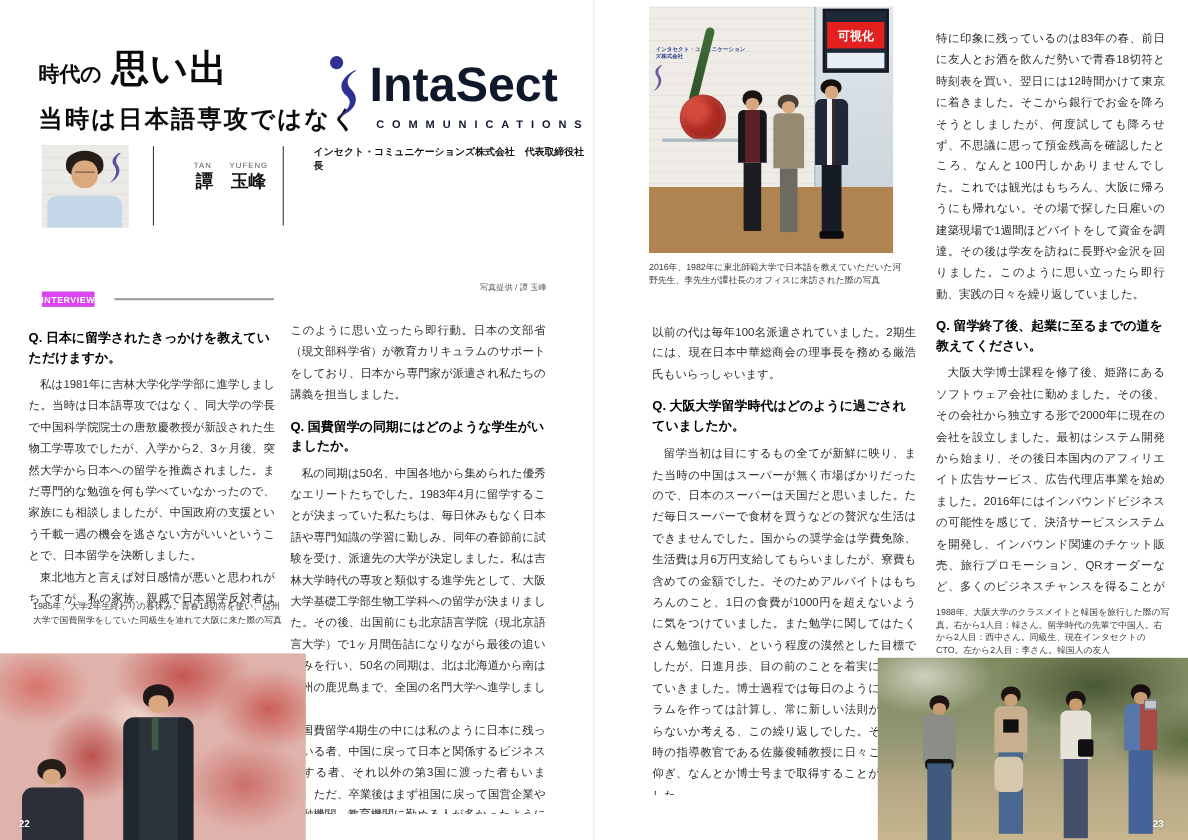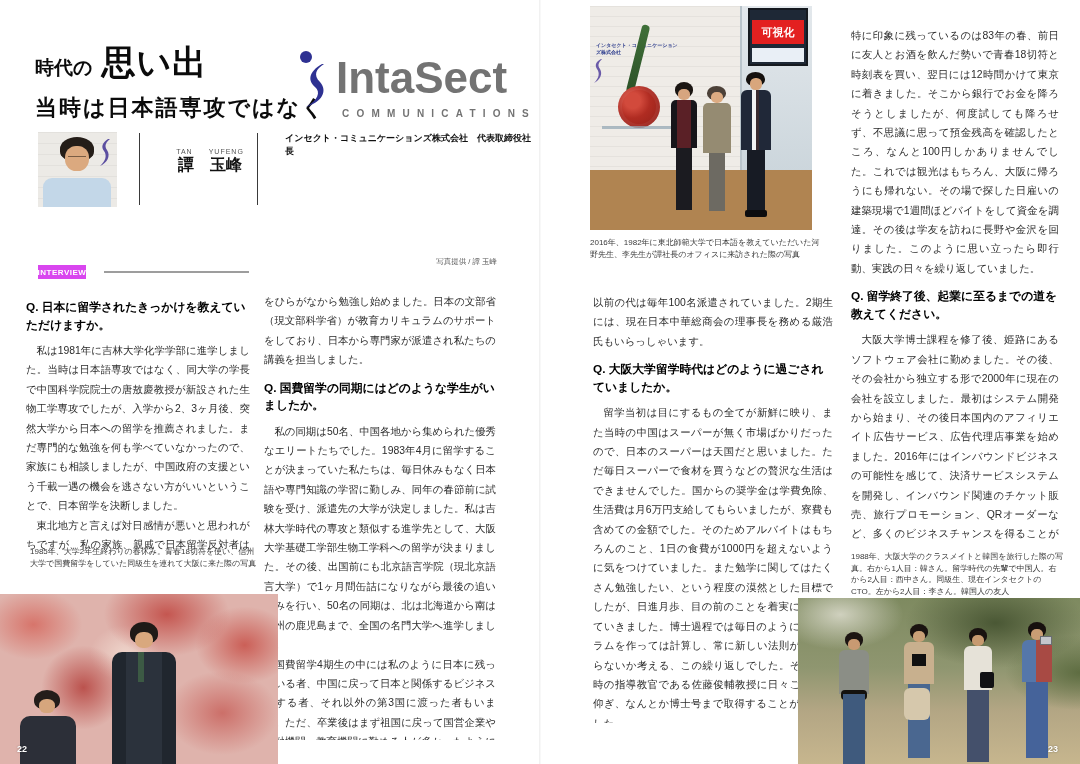--- a/index.html
+++ b/index.html
@@ -144,21 +144,21 @@
     <div class="name-row">
       <span class="name-en">TAN</span>
       <span class="name-en">YUFENG</span>
     </div>
     <div class="name-row">
       <span class="name-ja">譚</span>
       <span class="name-ja">玉峰</span>
     </div>
   </div>
 
-  <div class="logo-block" style="color:#737373;">
+  <div class="logo-block" style="color:#0f172a;">
     <div class="logo-row">
       <svg width="34" height="58" viewBox="0 0 34 58">
         <circle cx="10" cy="7" r="6" fill="#2e3192"></circle>
         <path d="M26 14 C12 22 12 31 19 37 C25 42 22 50 10 57 C26 52 32 41 24 32 C17 25 20 19 28 14 Z" fill="#2e3192"></path>
       </svg>
       <span class="logo-word">IntaSect</span>
     </div>
     <div class="logo-tag">COMMUNICATIONS</div>
   </div>
 
@@ -167,21 +167,21 @@
   <div class="interview-badge" style="background:#d946ef;">INTERVIEW</div>
   <div class="badge-rule"></div>
   <div class="photo-credit">写真提供 / 譚 玉峰</div>
 
   <div class="col" id="col1">
       <div class="q-head">Q. 日本に留学されたきっかけを教えていただけますか。</div>
       <div class="para indent">私は1981年に吉林大学化学学部に進学しました。当時は日本語専攻ではなく、同大学の学長で中国科学院院士の唐敖慶教授が新設された生物工学専攻でしたが、入学から2、3ヶ月後、突然大学から日本への留学を推薦されました。まだ専門的な勉強を何も学べていなかったので、家族にも相談しましたが、中国政府の支援という千載一遇の機会を逃さない方がいいということで、日本留学を決断しました。</div>
       <div class="para indent">東北地方と言えば対日感情が悪いと思われがちですが、私の家族、親戚で日本留学反対者は1人もいませんでしたし、私自身も抗日映画やドラマのイメージが強かったですが、日本留学には嫌悪感を抱きませんでした。その後、1982年2月に吉林大学を退学し、当時日本留学予備学校、赴日留学生の教育基地とされていた東北師範大学で日本語</div>
     </div>
   <div class="col" id="col2">
-      <div class="para">をひらがなから勉強し始めました。日本の文部省（現文部科学省）が教育カリキュラムのサポートをしており、日本から専門家が派遣され私たちの講義を担当しました。</div>
+      <div class="para">このように思い立ったら即行動。日本の文部省（現文部科学省）が教育カリキュラムのサポートをしており、日本から専門家が派遣され私たちの講義を担当しました。</div>
       <div class="q-head">Q. 国費留学の同期にはどのような学生がいましたか。</div>
       <div class="para indent">私の同期は50名、中国各地から集められた優秀なエリートたちでした。1983年4月に留学することが決まっていた私たちは、毎日休みもなく日本語や専門知識の学習に勤しみ、同年の春節前に試験を受け、派遣先の大学が決定しました。私は吉林大学時代の専攻と類似する進学先として、大阪大学基礎工学部生物工学科への留学が決まりました。その後、出国前にも北京語言学院（現北京語言大学）で1ヶ月間缶詰になりながら最後の追い込みを行い、50名の同期は、北は北海道から南は九州の鹿児島まで、全国の名門大学へ進学しました。</div>
       <div class="para indent">国費留学4期生の中には私のように日本に残っている者、中国に戻って日本と関係するビジネスをする者、それ以外の第3国に渡った者もいます。ただ、卒業後はまず祖国に戻って国営企業や金融機関、教育機関に勤める人が多かったように思います。現在、清華大学で教鞭を執っている同期もいます。私はたまたまご縁があり、日本に残ってそのまま仕事をすることができました。我々の代は仲が良く、新型コロナウイルス感染症の流行前は定期的に同窓会を企画していました。最近では首里城が火災に遭う1週間前に、約20人ほどのメンバーで沖縄に集いました。ちなみに国費留学生は4期から50名になりましたが、それ</div>
     </div>
   <div class="col" id="col3">
       <div class="para">以前の代は毎年100名派遣されていました。2期生には、現在日本中華総商会の理事長を務める厳浩氏もいらっしゃいます。</div>
       <div class="q-head">Q. 大阪大学留学時代はどのように過ごされていましたか。</div>
       <div class="para indent">留学当初は目にするもの全てが新鮮に映り、また当時の中国はスーパーが無く市場ばかりだったので、日本のスーパーは天国だと思いました。ただ毎日スーパーで食材を買うなどの贅沢な生活はできませんでした。国からの奨学金は学費免除、生活費は月6万円支給してもらいましたが、寮費も含めての金額でした。そのためアルバイトはもちろんのこと、1日の食費が1000円を超えないように気をつけていました。また勉学に関してはたくさん勉強したい、という程度の漠然とした目標でしたが、日進月歩、目の前のことを着実にこなしていきました。博士過程では毎日のようにプログラムを作っては計算し、常に新しい法則が見つからないか考える、この繰り返しでした。そして当時の指導教官である佐藤俊輔教授に日々ご指導を仰ぎ、なんとか博士号まで取得することができました。</div>
     </div>
   <div class="col" id="col4">

